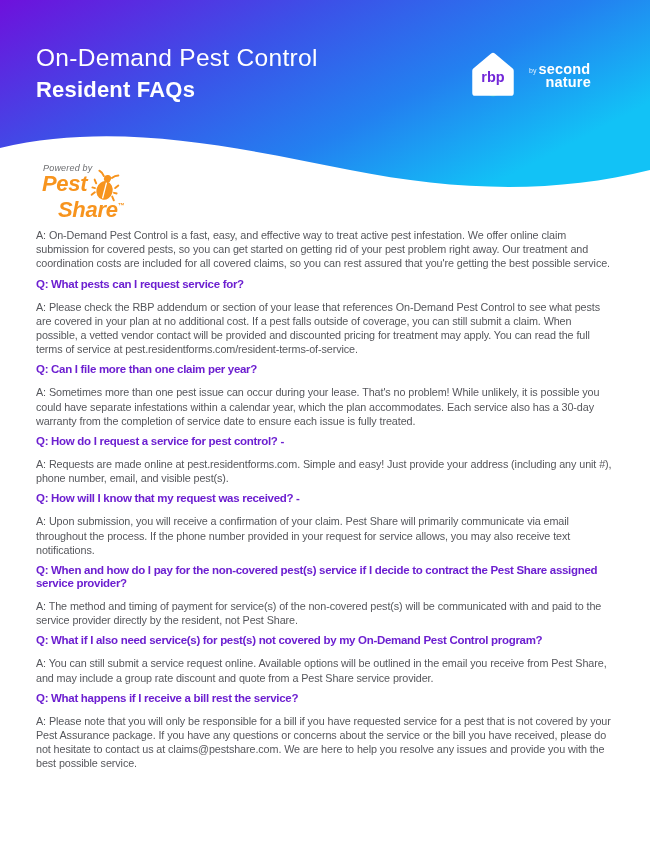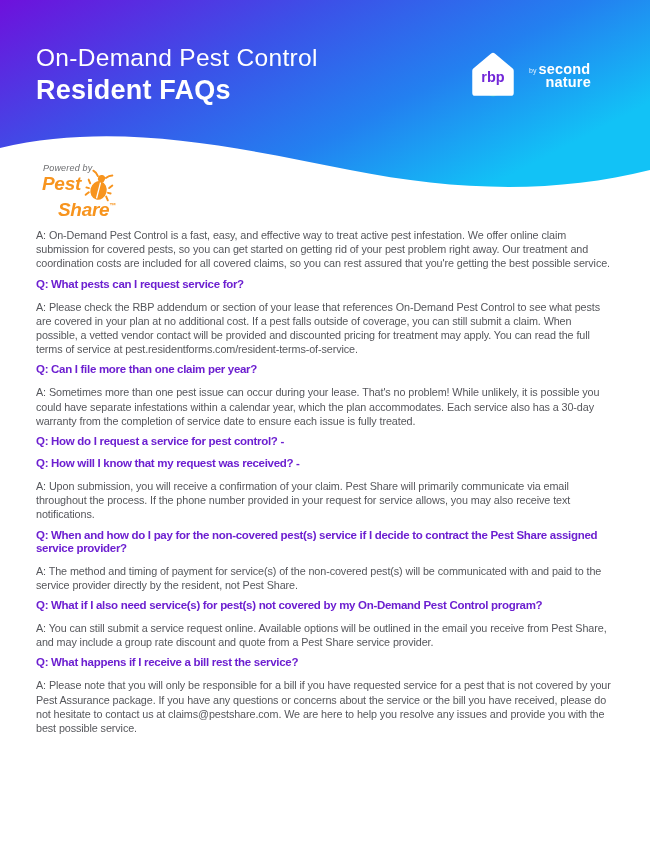--- a/index.html
+++ b/index.html
@@ -6,33 +6,33 @@
   .page{
     position:relative;width:650px;height:841px;background:#ffffff;overflow:hidden;
     font-family:"Liberation Sans",sans-serif;
     padding-left:44px;
   }
   
   .hero{position:absolute;top:0;left:0;width:650px;height:215px;}
   .hero-wave{position:absolute;top:0;left:0;width:650px;height:215px;display:block;}
   .hero-text{position:absolute;left:36px;top:42px;color:#ffffff;}
   .hero-title-1{font-size:24.5px;font-weight:400;line-height:32px;letter-spacing:0.3px;}
-  .hero-title-2{font-size:27px;font-weight:700;line-height:32px;letter-spacing:0.2px;}
+  .hero-title-2{font-size:22px;font-weight:700;line-height:32px;letter-spacing:0.2px;}
   
   .rbp-logo{position:absolute;left:466px;top:49px;display:flex;align-items:center;}
   .rbp-icon{width:54px;height:54px;display:block;}
   .rbp-wordmark{display:flex;align-items:flex-start;margin-left:9px;color:#ffffff;}
   .rbp-by{font-size:7px;font-weight:400;opacity:0.85;margin-top:4px;margin-right:2px;}
   .sn-stack{display:flex;flex-direction:column;font-weight:700;font-size:14.5px;line-height:13px;letter-spacing:0.2px;}
   .sn-line2{margin-left:7px;}
   
   .powered{position:absolute;left:42px;top:163px;width:120px;font-style:italic;}
   .powered-label{font-size:9px;color:#6d6e71;letter-spacing:0.2px;margin:0 0 1px 1px;}
   .ps-row{display:flex;align-items:flex-start;}
-  .ps-word{font-size:19px;font-weight:800;color:#f7941e;line-height:20px;letter-spacing:-0.3px;}
+  .ps-word{font-size:22px;font-weight:800;color:#f7941e;line-height:20px;letter-spacing:-0.3px;}
   .ps-bug{width:27px;height:31px;margin-left:5px;margin-top:-3px;transform:rotate(14deg);}
   .ps-row2{margin-left:16px;margin-top:-2px;display:flex;align-items:flex-start;}
   .ps-tm{font-size:7px;font-weight:700;color:#f7941e;margin-top:2px;}
   
   .content{position:absolute;left:36px;top:228px;width:580px;}
   .faq-item{margin:0 0 7px 0;}
   .faq-q{
     margin:0 0 9px 0;font-size:11.5px;line-height:13px;font-weight:700;
     color:#6c1fd0;letter-spacing:-0.3px;
   }
@@ -109,20 +109,21 @@
       <p class="faq-a">A: Please check the RBP addendum or section of your lease that references On-Demand Pest Control to see what pests are covered in your plan at no additional cost. If a pest falls outside of coverage, you can still submit a claim. When possible, a vetted vendor contact will be provided and discounted pricing for treatment may apply. You can read the full terms of service at pest.residentforms.com/resident-terms-of-service.</p>
     </section>
 
     <section class="faq-item">
       <h2 class="faq-q">Q: Can I file more than one claim per year?</h2>
       <p class="faq-a">A: Sometimes more than one pest issue can occur during your lease. That's no problem! While unlikely, it is possible you could have separate infestations within a calendar year, which the plan accommodates. Each service also has a 30-day warranty from the completion of service date to ensure each issue is fully treated.</p>
     </section>
 
     <section class="faq-item">
       <h2 class="faq-q">Q: How do I request a service for pest control? -</h2>
+      <p class="faq-a">A: Requests are made online at pest.residentforms.com. Simple and easy! Just provide your address (including any unit #), phone number, email, and visible pest(s).</p>
     </section>
 
     <section class="faq-item">
       <h2 class="faq-q">Q: How will I know that my request was received? -</h2>
       <p class="faq-a">A: Upon submission, you will receive a confirmation of your claim. Pest Share will primarily communicate via email throughout the process. If the phone number provided in your request for service allows, you may also receive text notifications.</p>
     </section>
 
     <section class="faq-item">
       <h2 class="faq-q">Q: When and how do I pay for the non-covered pest(s) service if I decide to contract the Pest Share assigned service provider?</h2>
       <p class="faq-a">A: The method and timing of payment for service(s) of the non-covered pest(s) will be communicated with and paid to the service provider directly by the resident, not Pest Share.</p>

